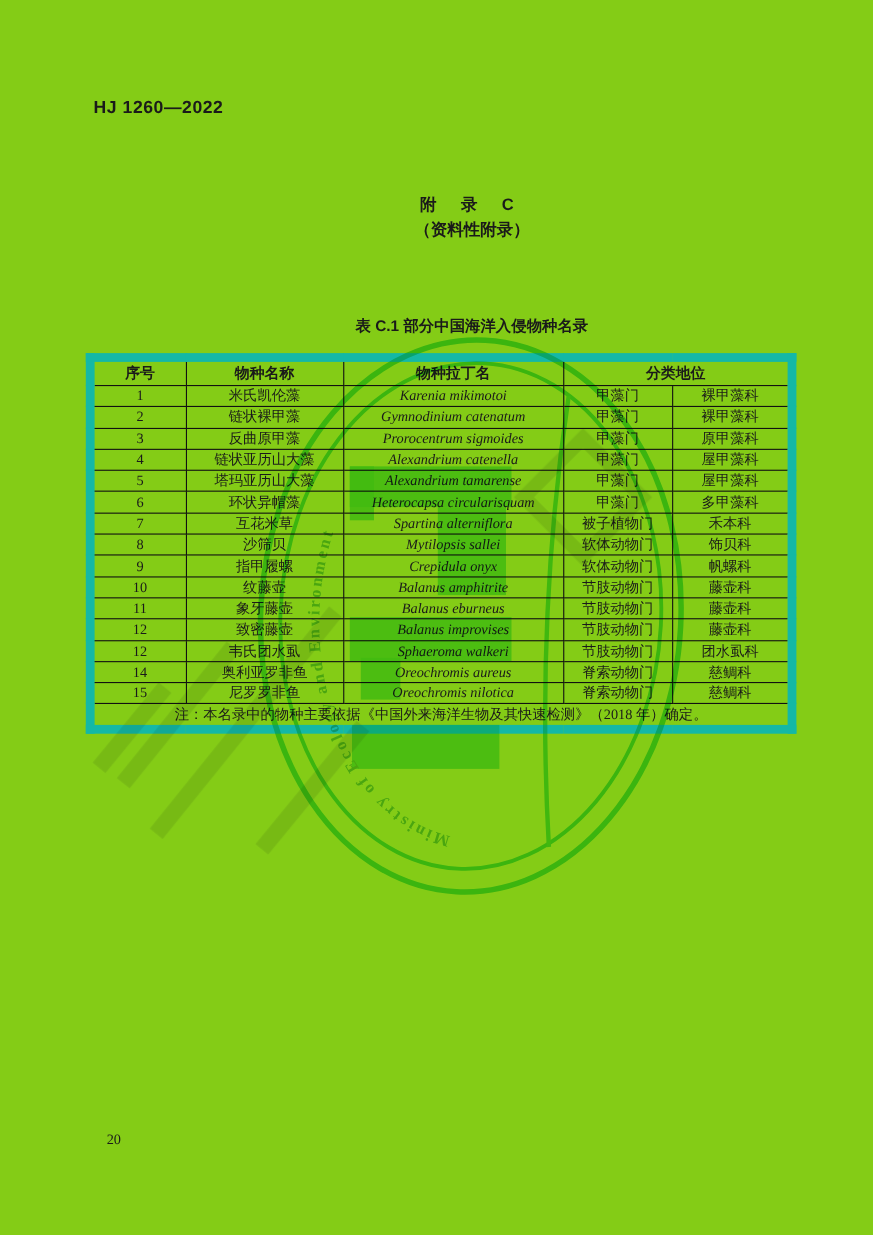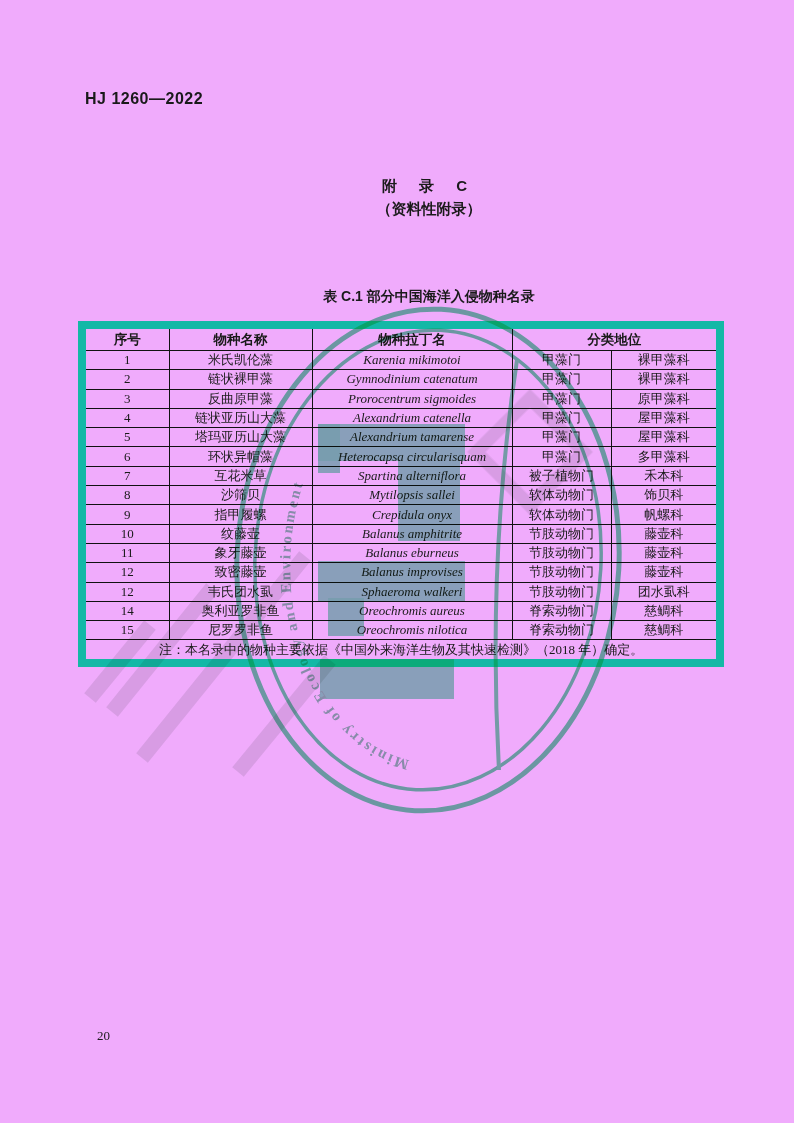--- a/index.html
+++ b/index.html
@@ -1,18 +1,18 @@
 <!DOCTYPE html>
 <html><head>
 <meta charset="utf-8">
 <style>
   html,body{margin:0;padding:0;background:#888;}
   #page{
     position:relative;width:794px;height:1123px;margin:0 auto;
-    background:#f0abfc;overflow:hidden;
+    background:#84cc16;overflow:hidden;
     font-family:"Liberation Serif","DejaVu Serif",serif;color:#1a1a1a;
   }
   .abs{position:absolute;}
   .doc-num{
     left:85px;top:90px;font-family:"Liberation Sans","DejaVu Sans",sans-serif;
     font-weight:bold;font-size:16px;letter-spacing:.5px;
   }
   .center-line{left:0;width:100%;text-align:center;
     font-family:"Liberation Sans","DejaVu Sans",sans-serif;font-weight:bold;font-size:15px;margin-left:32px;}
   .appendix-label{top:177px;letter-spacing:9px;}

